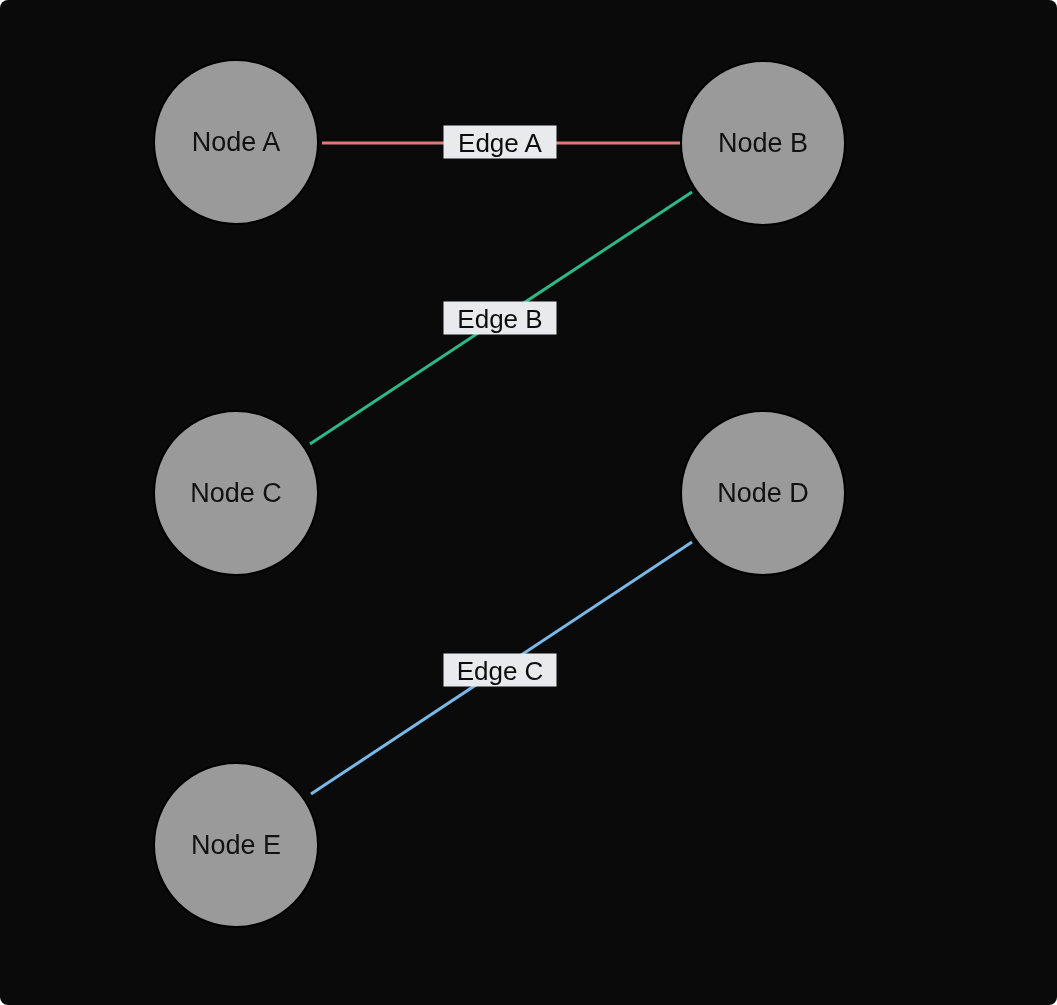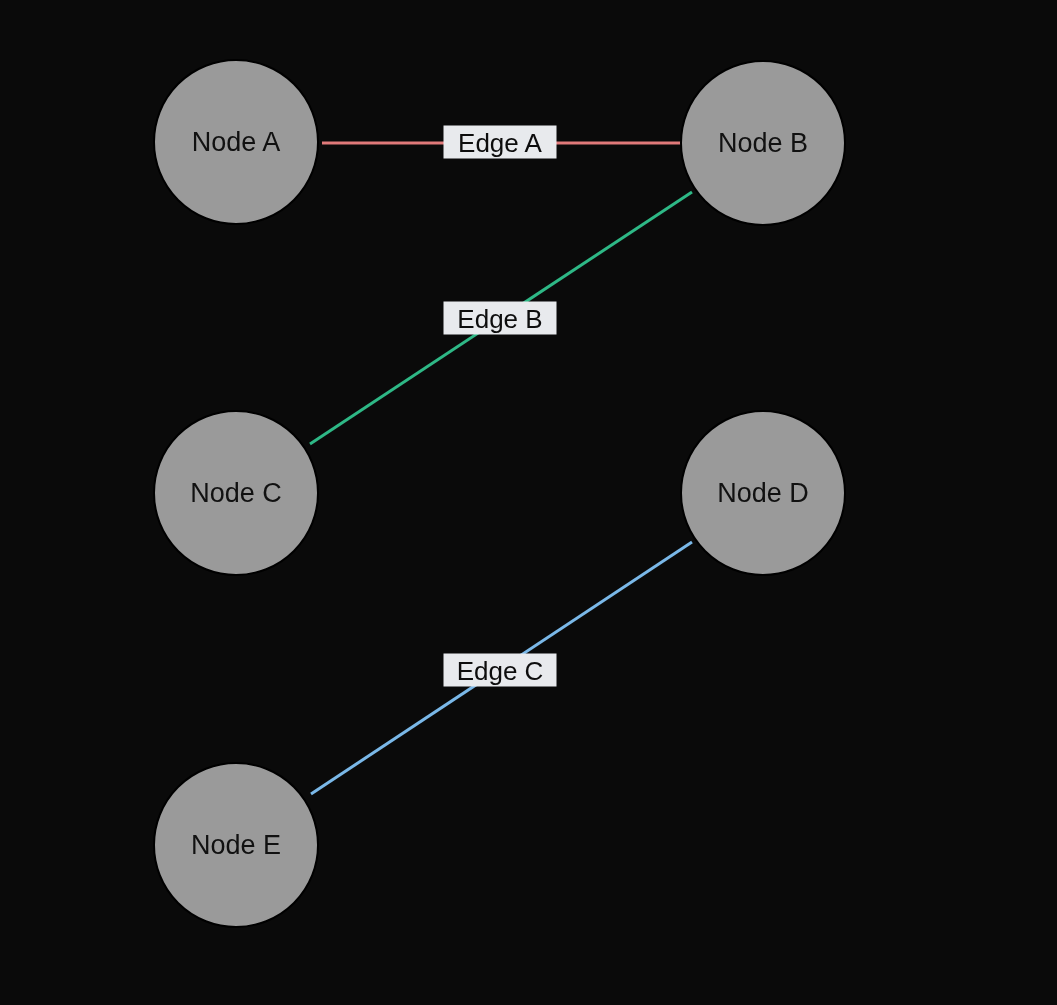--- a/index.html
+++ b/index.html
@@ -11,20 +11,21 @@
     width: 1057px;
     height: 1005px;
     overflow: hidden;
     font-family: "Liberation Sans", sans-serif;
   }
   #graph-canvas {
     position: relative;
     width: 1057px;
     height: 1005px;
     background: #0a0a0a;
+    border-radius: 8px;
   }
   #graph-svg {
     position: absolute;
     left: 0;
     top: 0;
     width: 1057px;
     height: 1005px;
     display: block;
   }
   .node-group {

